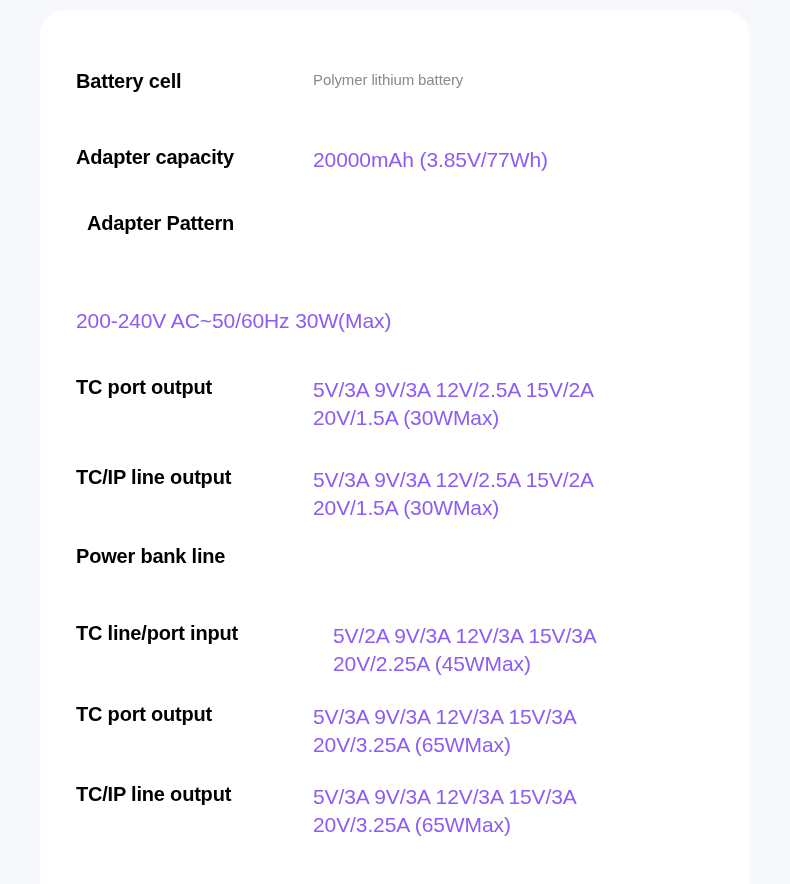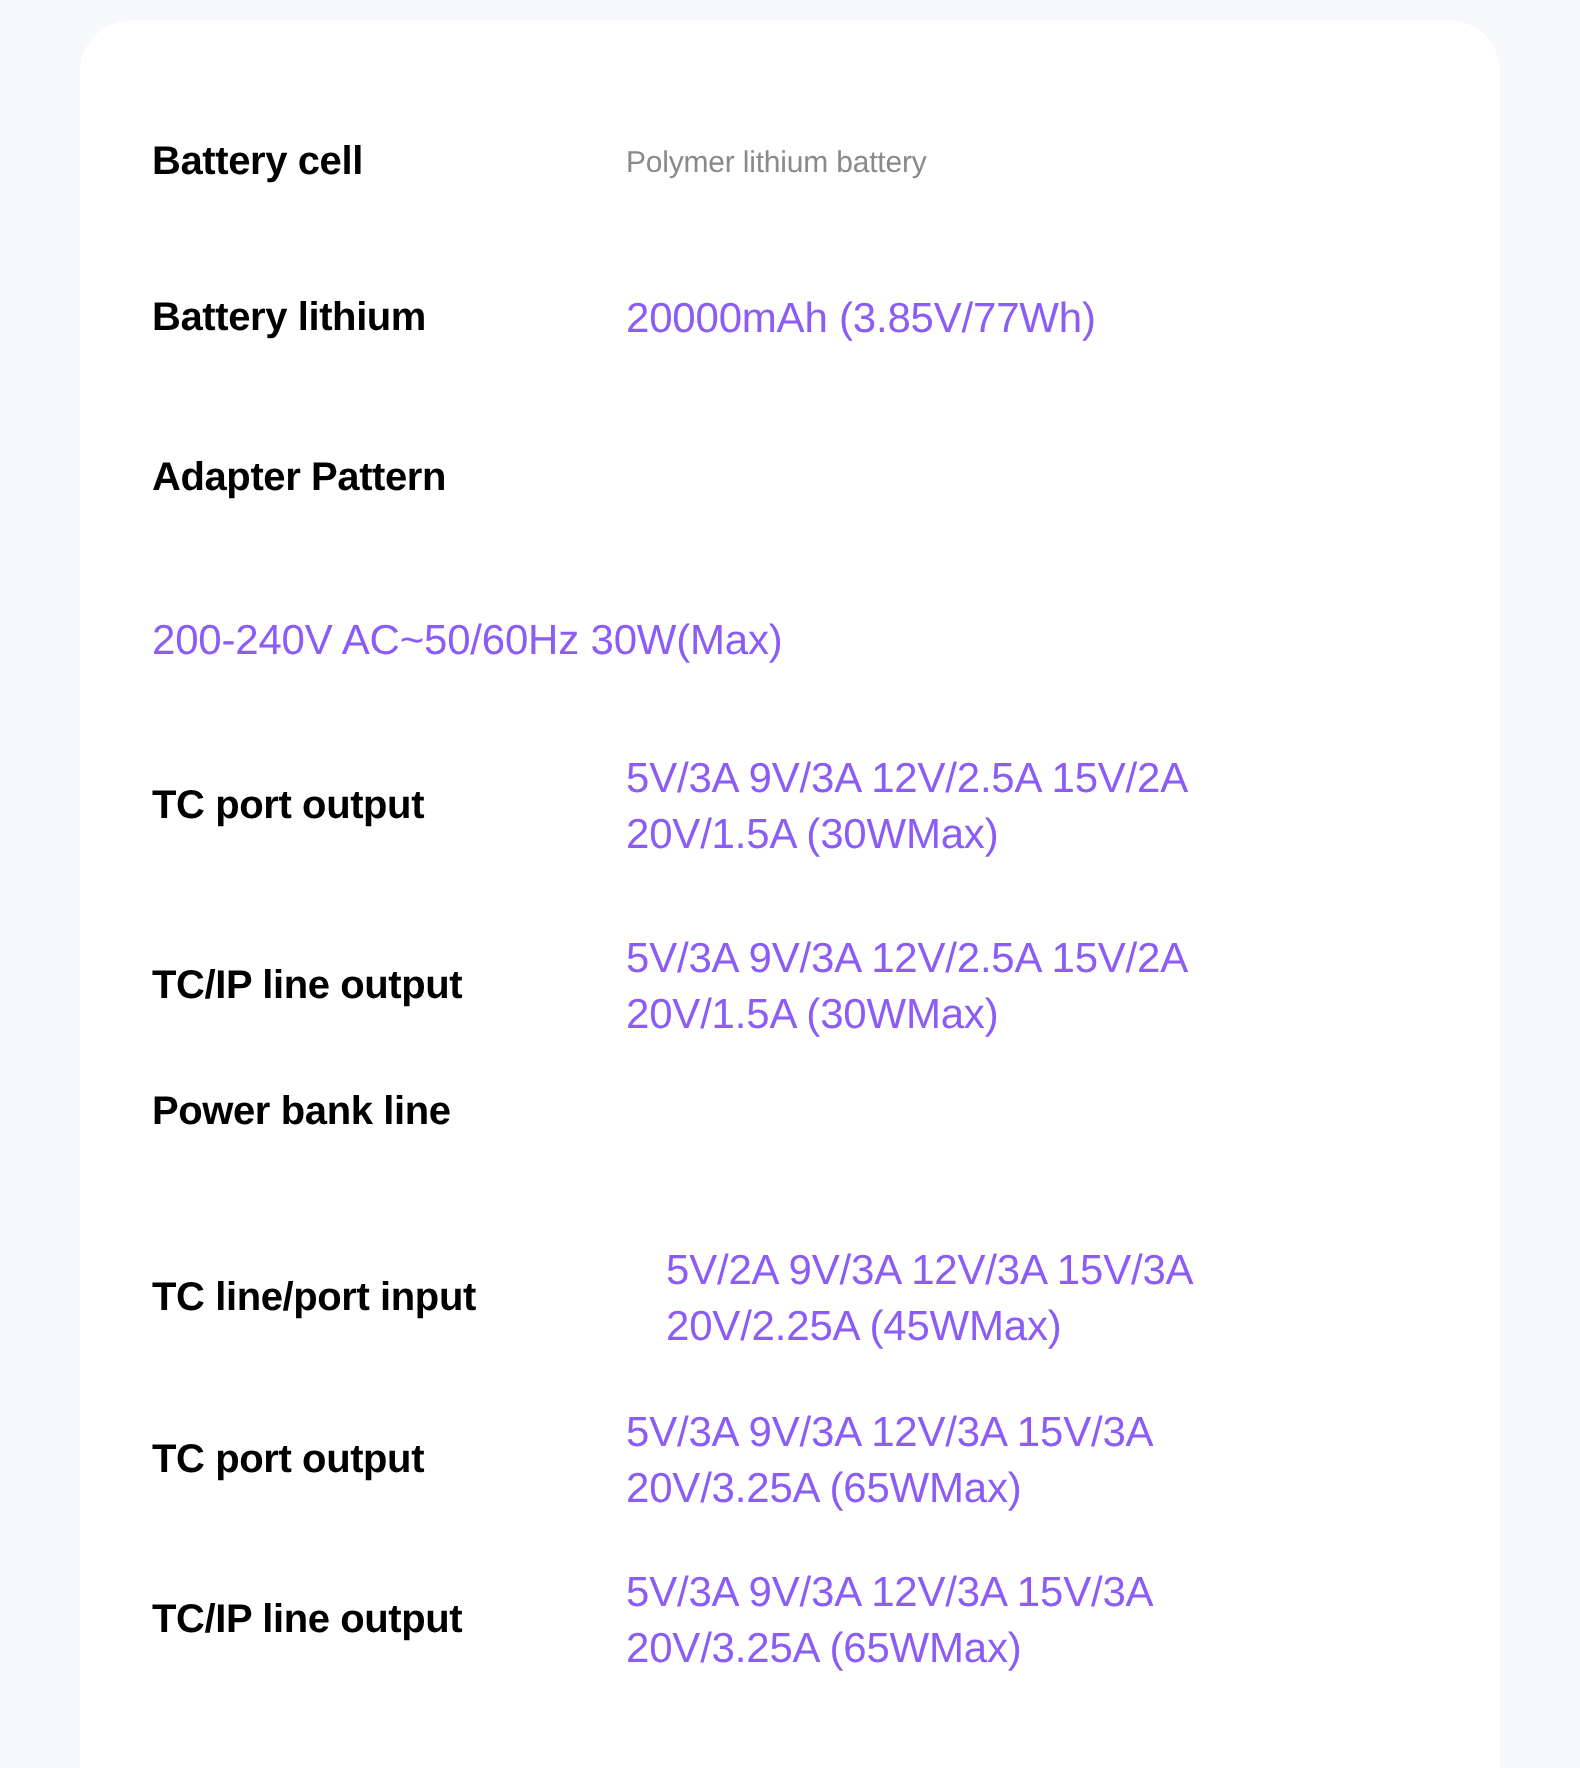--- a/index.html
+++ b/index.html
@@ -28,21 +28,20 @@
 
   .spec-list {
     position: absolute;
     left: 0;
     top: 0;
     width: 100%;
   }
 
   .spec-row {
     display: flex;
-    align-items: center;
     position: absolute;
     left: 36px;
     width: 660px;
     box-sizing: border-box;
   }
 
   .spec-label {
     width: 237px;
     flex: 0 0 237px;
     color: #000000;
@@ -73,24 +72,24 @@
 </head>
 <body>
 
 <div id="spec-card">
   <div class="spec-list">
       <div class="spec-row" style="top: 60px;">
         <div class="spec-label">Battery cell</div>
         <div class="spec-value small">Polymer lithium battery</div>
       </div>
       <div class="spec-row" style="top: 136px;">
-        <div class="spec-label">Battery lithium</div>
+        <div class="spec-label">Adapter capacity</div>
         <div class="spec-value">20000mAh (3.85V/77Wh)</div>
       </div>
-      <div class="spec-row section" style="top: 218px;">
+      <div class="spec-row section" style="top: 202px; margin-left: 11px;">
         <div class="spec-label">Adapter Pattern</div>
       </div>
       <div class="spec-row" style="top: 297px;">
         <div class="spec-value">200-240V AC~50/60Hz 30W(Max)</div>
       </div>
       <div class="spec-row" style="top: 366px;">
         <div class="spec-label">TC port output</div>
         <div class="spec-value">5V/3A 9V/3A 12V/2.5A 15V/2A
 20V/1.5A (30WMax)</div>
       </div>

